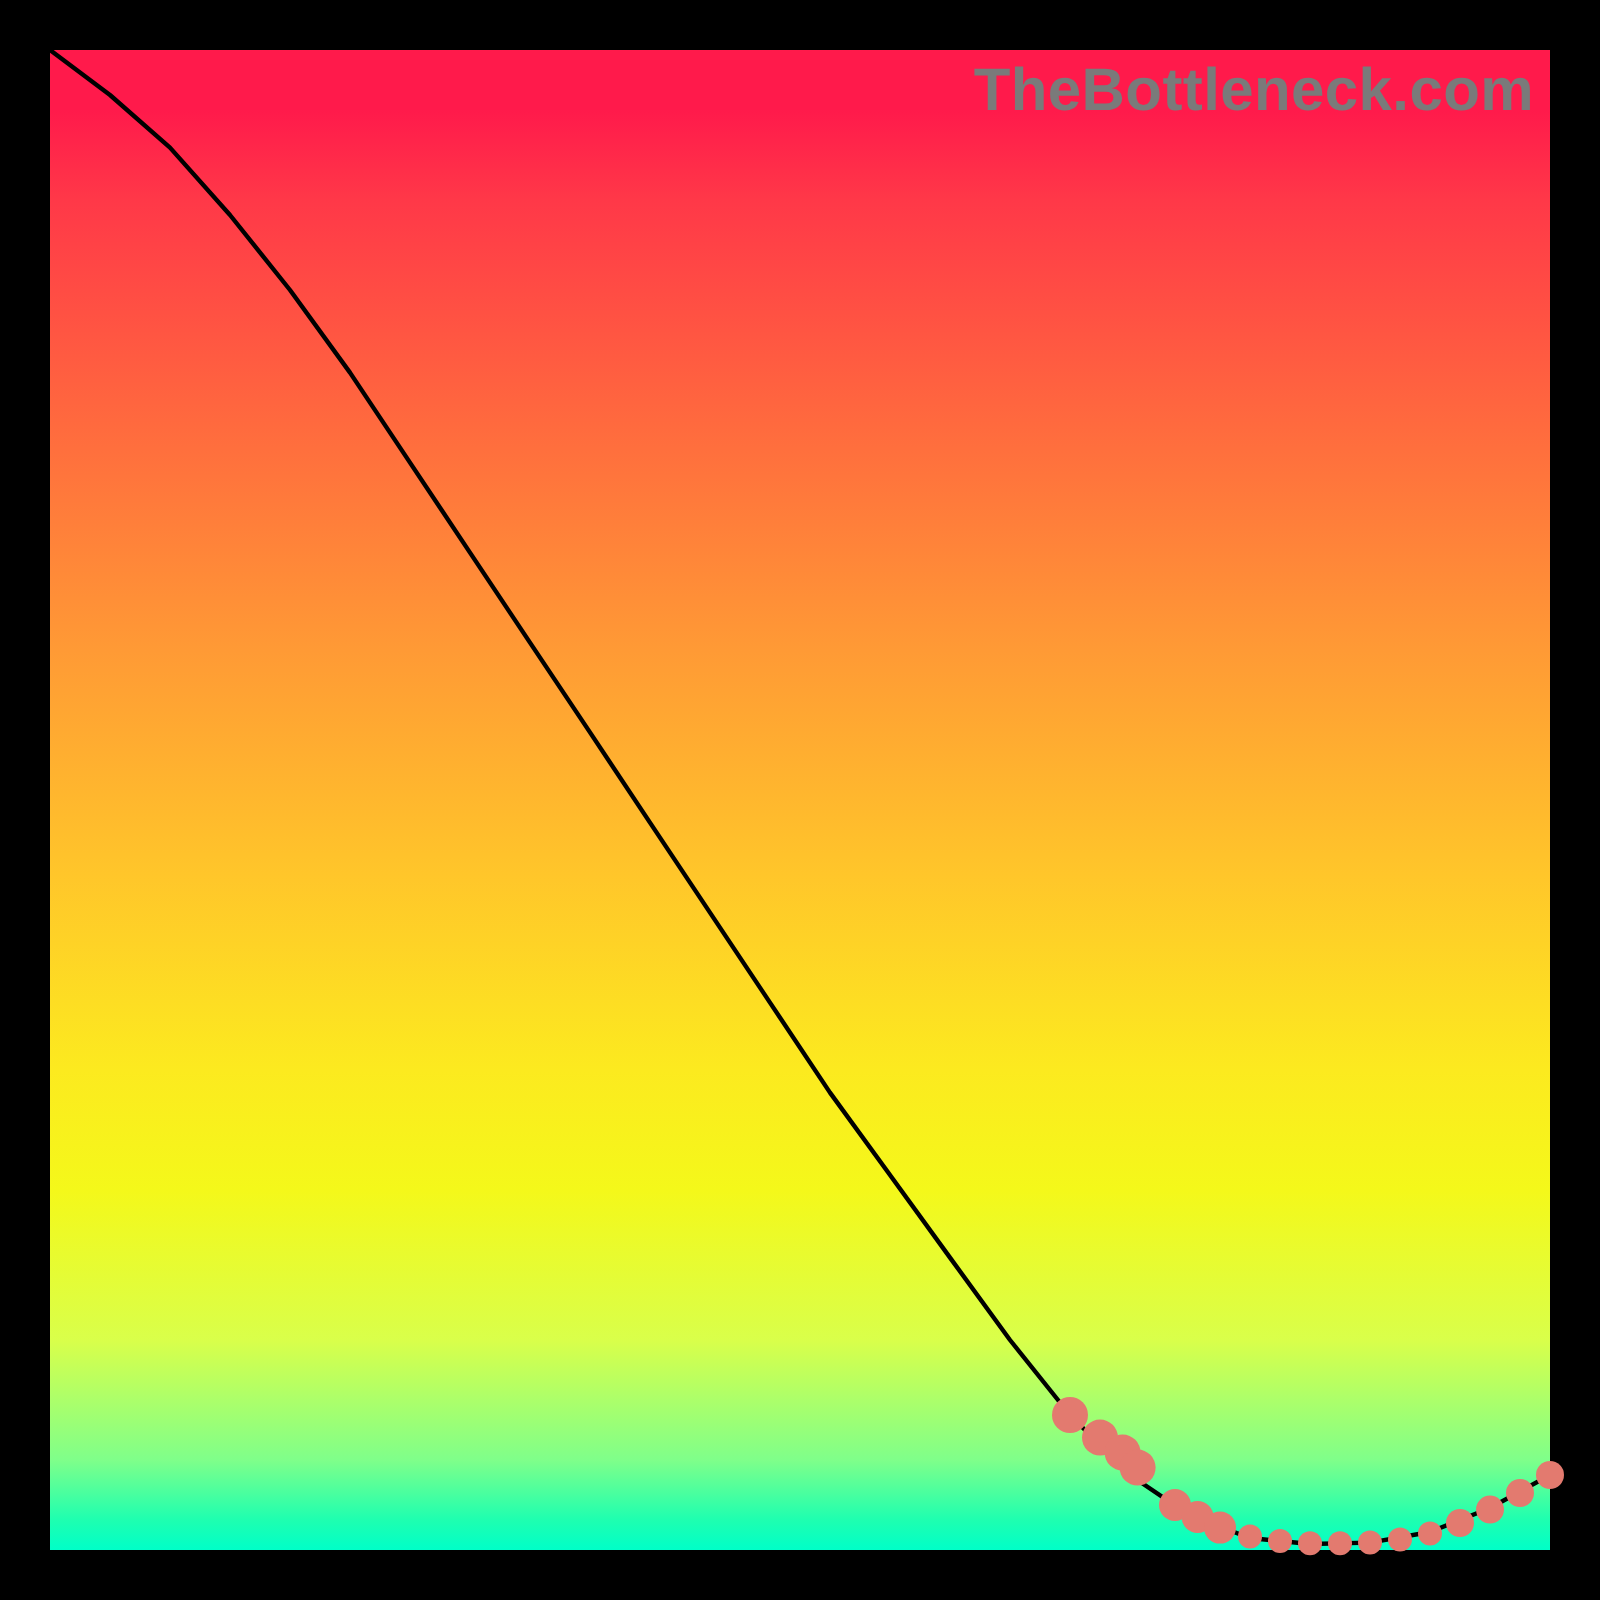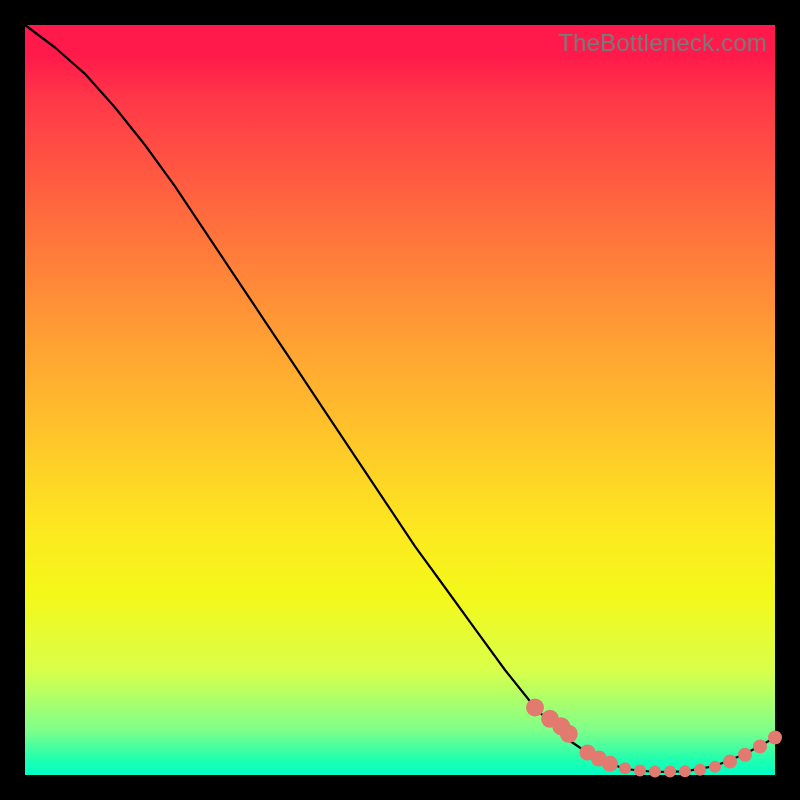--- a/index.html
+++ b/index.html
@@ -23,24 +23,24 @@
       #7fff8a 94%,
       #1effb0 98%,
       #00ffc8 100%
     );
   }
   .watermark {
     position: absolute;
     top: 4px;
     right: 8px;
     font-family: Arial, Helvetica, sans-serif;
-    font-size: 24px;
+    font-size: 30px;
     letter-spacing: 0.2px;
     color: #7a7a7a;
-    font-weight: 400;
+    font-weight: 700;
     user-select: none;
   }
   svg.curve {
     position: absolute;
     left: 0; top: 0;
     width: 750px; height: 750px;
     overflow: visible;
   }
   .curve-path {
     fill: none;

